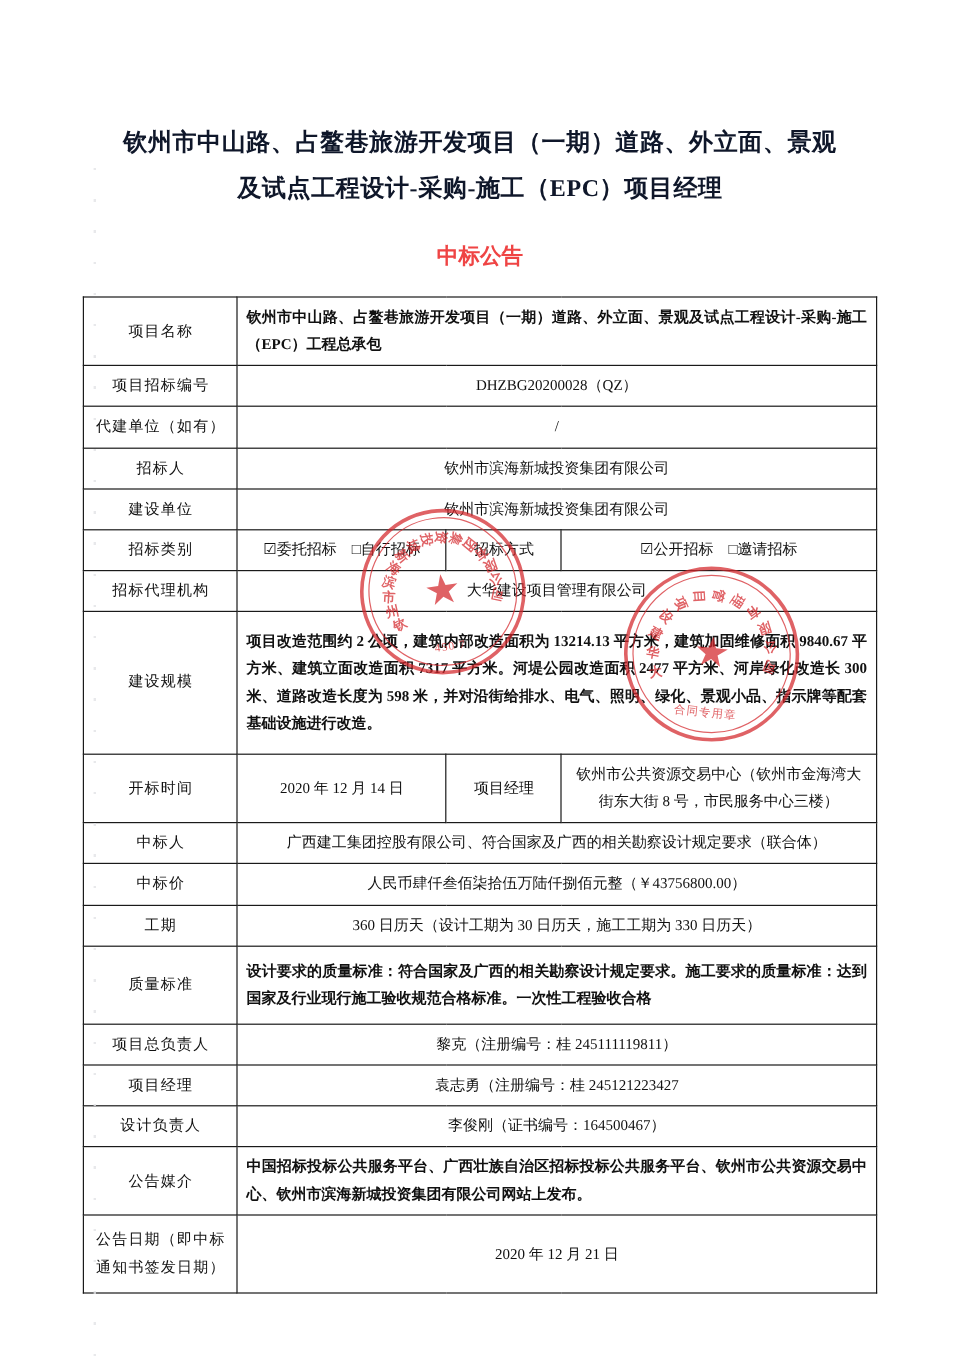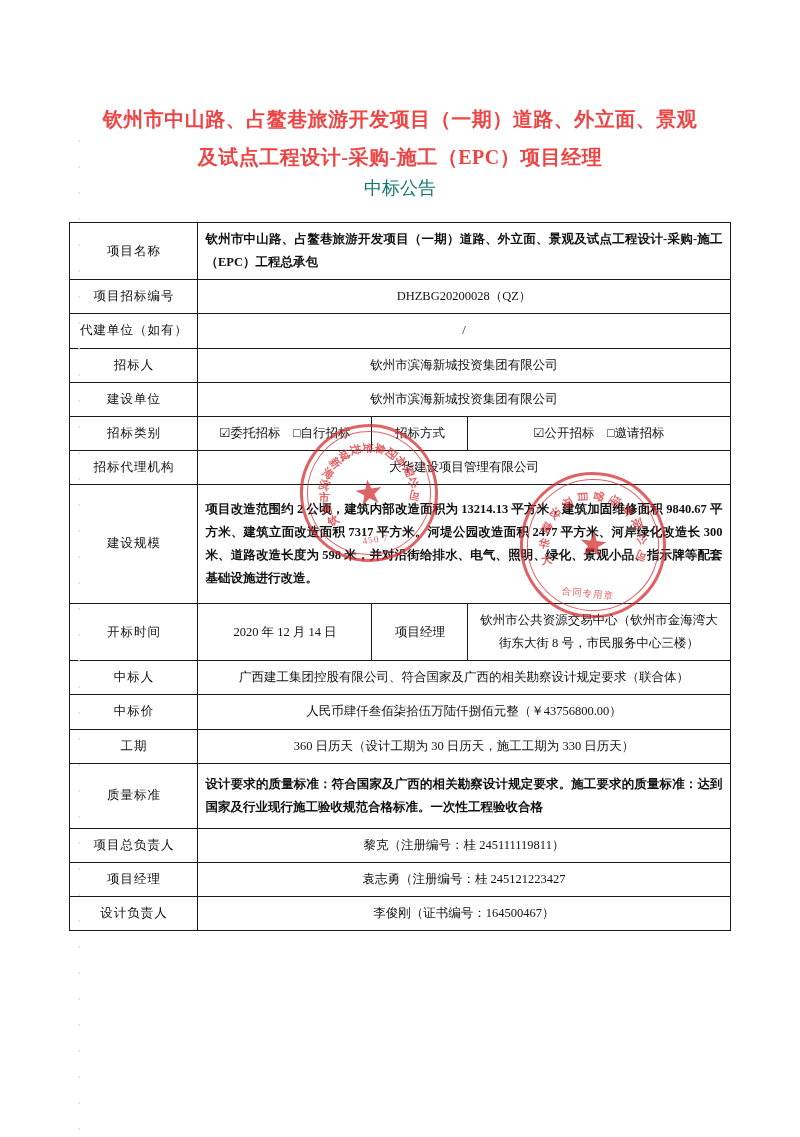--- a/index.html
+++ b/index.html
@@ -25,28 +25,28 @@
   .title-block {
     text-align: center;
     margin-top: 100px;
     padding: 0 70px;
   }
   .title-line {
     font-size: 20px;
     font-weight: bold;
     letter-spacing: 0.5px;
     line-height: 1.9;
-    color: #ef4444;
+    color: #0f172a;
   }
   .subtitle {
     font-size: 18px;
-    font-weight: normal;
-    margin-top: 0;
+    font-weight: bold;
+    margin-top: 25px;
     margin-bottom: 10px;
-    color: #0f766e;
+    color: #ef4444;
   }
   table.doc {
     border-collapse: collapse;
     width: 660px;
     margin: 22px auto 0 auto;
     table-layout: fixed;
   }
   table.doc td {
     border: 1px solid #1a1a1a;
     font-size: 12.5px;
@@ -230,20 +230,28 @@
         <td class="label">项目总负责人</td>
         <td class="val-center" colspan="3">黎克（注册编号：桂 245111119811）</td>
       </tr>
       <tr>
         <td class="label">项目经理</td>
         <td class="val-center" colspan="3">袁志勇（注册编号：桂 245121223427</td>
       </tr>
       <tr>
         <td class="label">设计负责人</td>
         <td class="val-center" colspan="3">李俊刚（证书编号：164500467）</td>
+      </tr>
+      <tr>
+        <td class="label">公告媒介</td>
+        <td class="val-just" colspan="3" style="height:46px">中国招标投标公共服务平台、广西壮族自治区招标投标公共服务平台、钦州市公共资源交易中心、钦州市滨海新城投资集团有限公司网站上发布。</td>
+      </tr>
+      <tr>
+        <td class="label" style="height:54px">公告日期（即中标通知书签发日期）</td>
+        <td class="val-center" colspan="3">2020 年 12 月 21 日</td>
       </tr>
     </tbody>
   </table>
 
   <div class="stamp stamp1">
     <div class="ring"></div>
     <div class="arc" id="arc1">
         <span style="font-size: 11px; transform: rotate(-110deg) translate(0px, -50px) rotate(90deg);">钦</span>
         <span style="font-size: 11px; transform: rotate(-94.2857deg) translate(0px, -50px) rotate(90deg);">州</span>
         <span style="font-size: 11px; transform: rotate(-78.5714deg) translate(0px, -50px) rotate(90deg);">市</span>

